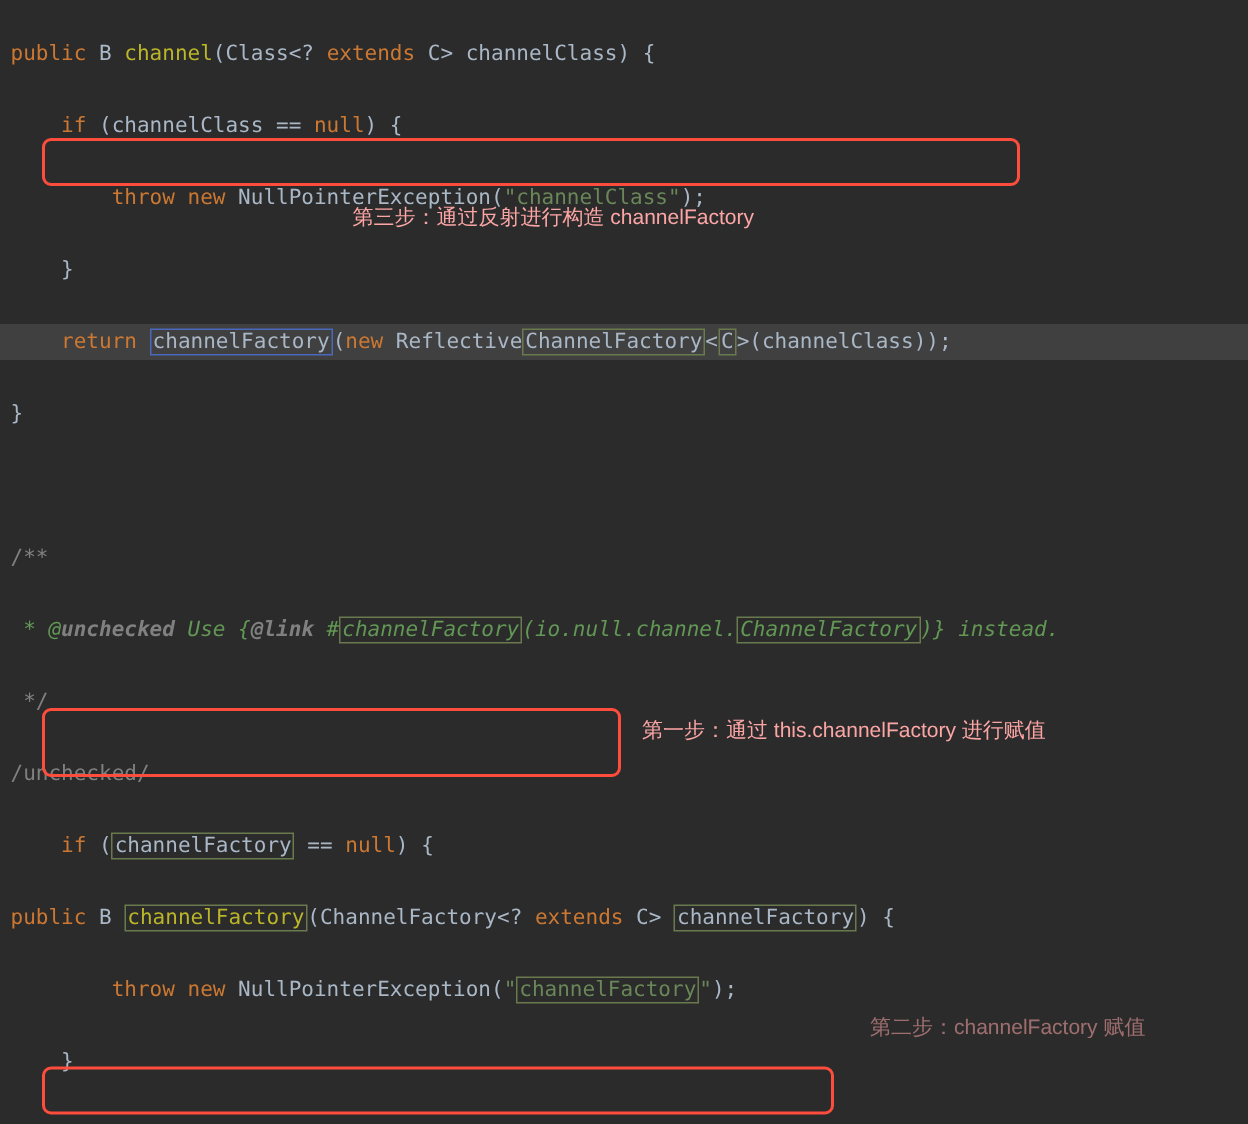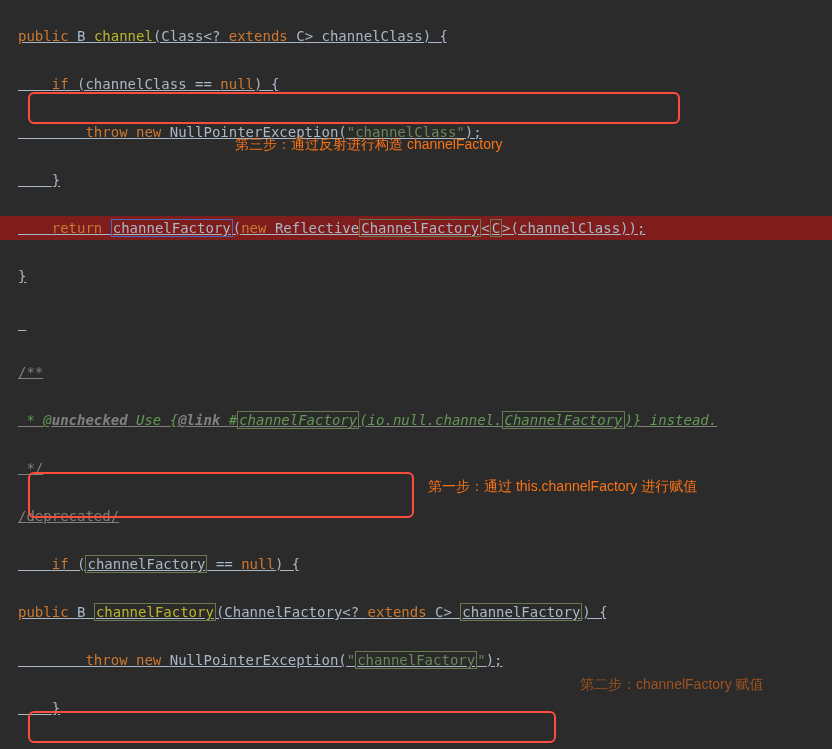--- a/index.html
+++ b/index.html
@@ -6,41 +6,41 @@
   .code{position:relative;color:#a9b7c6;white-space:pre;}
   .kw{color:#cc7832;}
   .type{color:#a9b7c6;}
   .str{color:#6a8759;}
   .comment{color:#808080;}
   .anno{color:#bbb529;}
   .doc{color:#629755;font-style:italic;}
   .doctag{color:#808080;font-style:italic;font-weight:bold;}
   .gbox{border:1px solid #6a7a4f;padding:0 1px;}
   .bbox{border:1px solid #4a69bd;padding:0 1px;}
-  .line{padding-left:18px;text-decoration:underline;}
-  .hl-line{background:#7f1d1d;}
+  .line{padding-left:7px;}
+  .hl-line{background:#404040;}
   .redbox{position:absolute;border:2px solid #ff4d3d;border-radius:6px;pointer-events:none;}
-  .redtext{position:absolute;color:#f97316;font-family:"Helvetica Neue",Arial,sans-serif;font-size:14px;pointer-events:none;white-space:nowrap;}
+  .redtext{position:absolute;color:#fca5a5;font-family:"Helvetica Neue",Arial,sans-serif;font-size:14px;pointer-events:none;white-space:nowrap;}
   [data-interactable]{}
 </style>
 </head>
 <body>
 
 <div class="code" data-interactable="true">
 <div class="line" data-interactable="false"><span class="kw">public </span><span class="type">B </span><span class="anno">channel</span><span>(Class&lt;? </span><span class="kw">extends </span><span class="type">C</span><span>&gt; channelClass) {</span></div>
 <div class="line" data-interactable="false">    <span class="kw">if </span><span>(channelClass == </span><span class="kw">null</span><span>) {</span></div>
 <div class="line" data-interactable="false">        <span class="kw">throw </span><span class="kw">new </span><span>NullPointerException(</span><span class="str">"channelClass"</span><span>);</span></div>
 <div class="line" data-interactable="false">    <span>}</span></div>
 <div class="line hl-line" data-interactable="false">    <span class="kw">return </span><span class="bbox">channelFactory</span><span>(</span><span class="kw">new </span><span>Reflective</span><span class="gbox">ChannelFactory</span><span>&lt;</span><span class="gbox">C</span><span>&gt;(channelClass));</span></div>
 <div class="line" data-interactable="false"><span>}</span></div>
 <div class="line" data-interactable="false"> </div>
 <div class="line comment" data-interactable="false"><span>/**</span></div>
 <div class="line comment" data-interactable="false"><span class="doc"> * @</span><span class="doctag">unchecked</span><span class="doc"> Use {</span><span class="doctag">@link</span><span class="doc"> #</span><span class="gbox doc">channelFactory</span><span class="doc">(io.null.channel.</span><span class="gbox doc">ChannelFactory</span><span class="doc">)} instead.</span></div>
 <div class="line comment" data-interactable="false"><span> */</span></div>
-<div class="line comment" data-interactable="false"><span>/deprecated/</span></div>
+<div class="line comment" data-interactable="false"><span>/unchecked/</span></div>
 <div class="line" data-interactable="false">    <span class="kw">if </span><span>(</span><span class="gbox">channelFactory</span><span> == </span><span class="kw">null</span><span>) {</span></div>
 <div class="line" data-interactable="false"><span class="kw">public </span><span class="type">B </span><span class="gbox anno">channelFactory</span><span>(ChannelFactory&lt;? </span><span class="kw">extends </span><span class="type">C</span><span>&gt; </span><span class="gbox">channelFactory</span><span>) {</span></div>
 <div class="line" data-interactable="false">        <span class="kw">throw </span><span class="kw">new </span><span>NullPointerException(</span><span class="str">"</span><span class="gbox str">channelFactory</span><span class="str">"</span><span>);</span></div>
 <div class="line" data-interactable="false">    <span>}</span></div>
 
 
 
 
 
 

